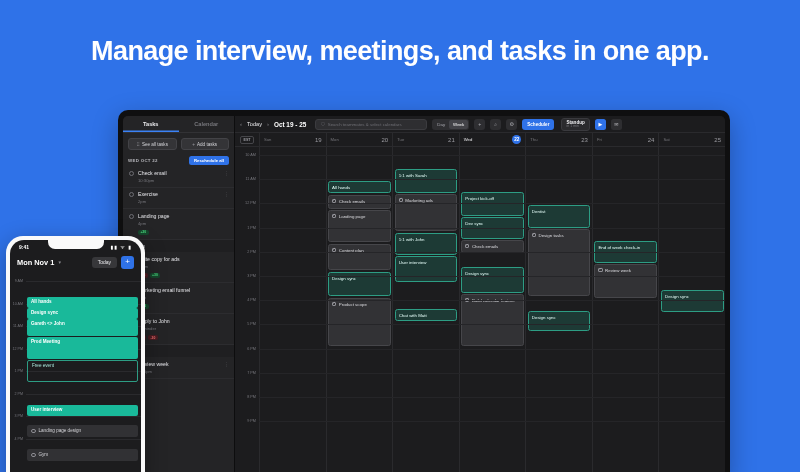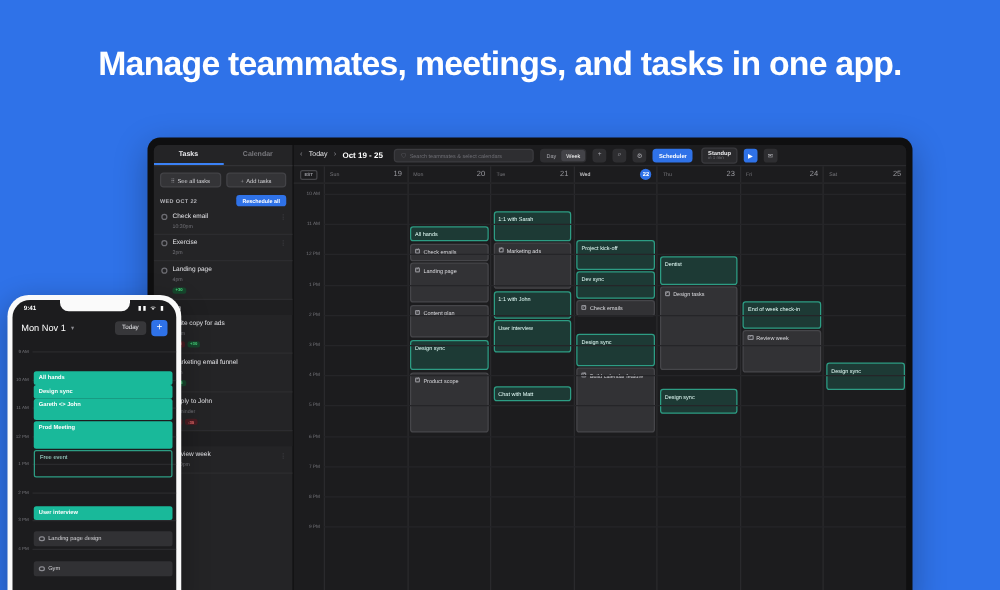--- a/index.html
+++ b/index.html
@@ -212,21 +212,21 @@
   }
   .p-status {
     height: 13px; display: flex; align-items: center; justify-content: space-between;
     padding: 0 9px; color: #fff;
   }
   .p-status .clk { font-size: 5px; font-weight: bold; }
   .p-status .ind { font-size: 5px; letter-spacing: 1px; }
   .p-head {
     height: 18px; display: flex; align-items: center; gap: 4px; padding: 0 7px;
   }
-  .p-date { color: #fff; font-size: 7.4px; font-weight: normal; }
+  .p-date { color: #fff; font-size: 7.4px; font-weight: bold; }
   .p-caret { color: #8b8b91; font-size: 5px; }
   .p-today {
     margin-left: auto; background: #37373a; color: #e9e9ec;
     font-size: 5px; border-radius: 3px; padding: 2.5px 6px;
   }
   .p-add {
     background: #2f72e8; color: #fff; width: 13px; height: 13px; border-radius: 3px;
     display: flex; align-items: center; justify-content: center; font-size: 8px; line-height: 1;
   }
   .p-grid { position: relative; height: 205px; }
@@ -240,21 +240,21 @@
     font-size: 4.6px; padding: 2px 4px; overflow: hidden; line-height: 1.2;
   }
   .p-ev.teal { background: #19b99a; color: #ffffff; font-weight: bold; }
   .p-ev.outline { background: transparent; border: 0.7px solid #2d9d84; color: #a9e6da; }
   .p-ev.gray { background: #313134; color: #d4d4d8; display: flex; align-items: center; gap: 3px; }
   .p-ev.gray .chk { width: 4.5px; height: 4.5px; border: 0.6px solid #8d8d93; border-radius: 50%; flex: 0 0 4.5px; }
 </style>
 </head>
 <body>
 
-<h1 class="headline">Manage teammates, meetings, and tasks in one app.</h1>
+<h1 class="headline">Manage interview, meetings, and tasks in one app.</h1>
 
 <div class="tablet">
   <div class="tablet-screen">
 
     <div class="sidebar">
       <div class="side-tabs">
         <div class="side-tab active">Tasks</div>
         <div class="side-tab">Calendar</div>
       </div>
       <div class="side-actions">

